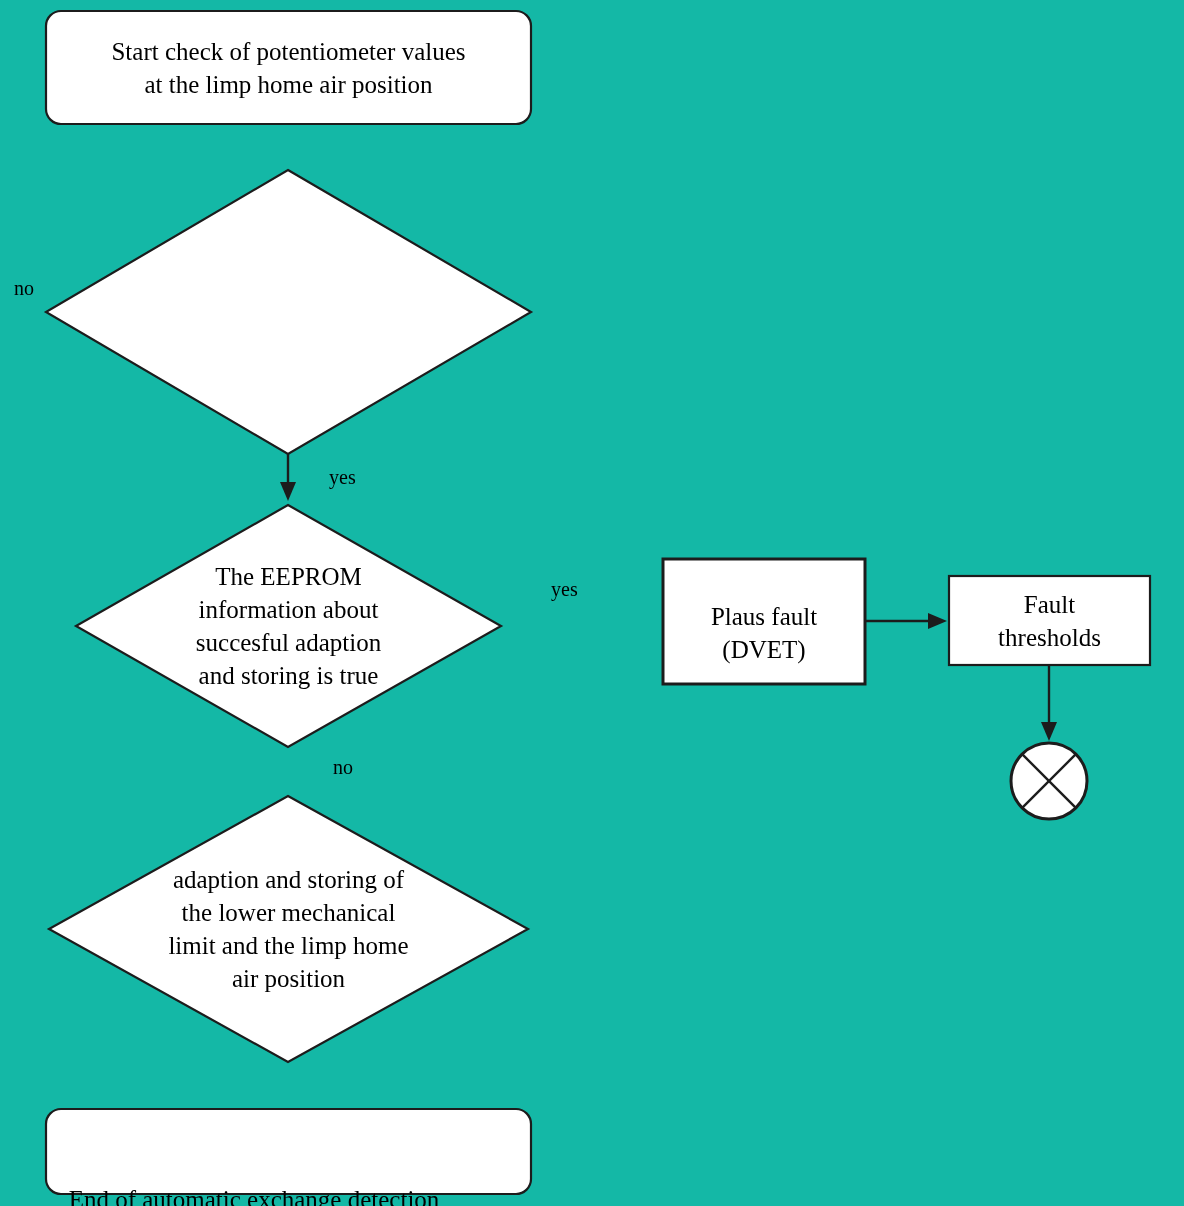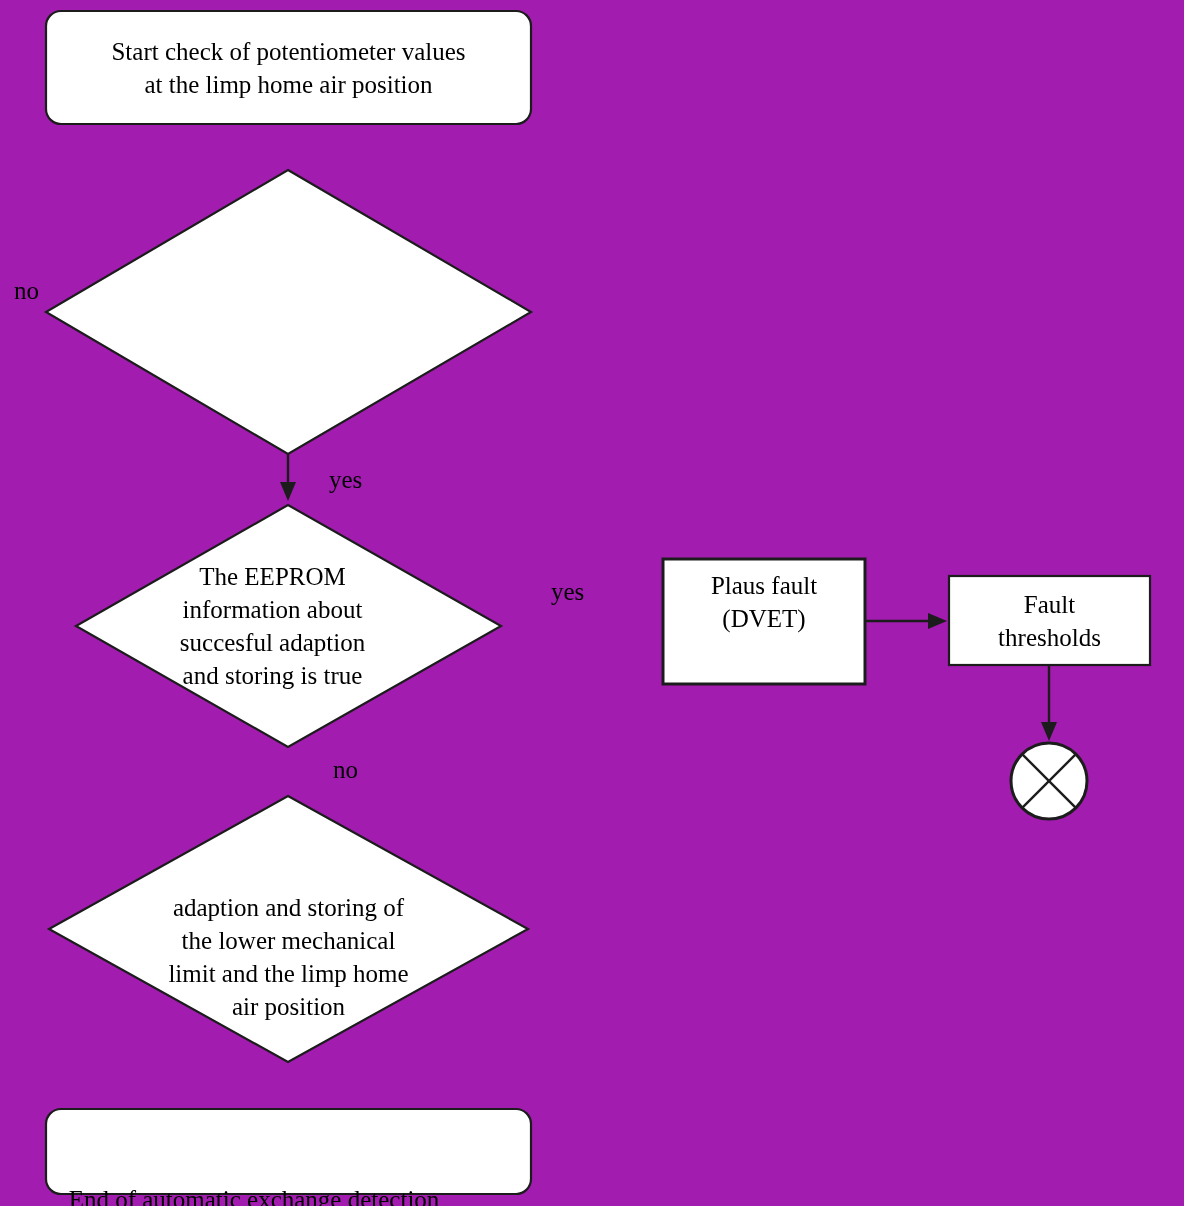--- a/index.html
+++ b/index.html
@@ -4,21 +4,21 @@
 <style>
   html, body {
     margin: 0;
     padding: 0;
     background: #ffffff;
   }
   .canvas {
     position: relative;
     width: 1184px;
     height: 1206px;
-    background: #a21caf;
+    background: #14b8a6;
     overflow: hidden;
     font-family: "Liberation Serif", "DejaVu Serif", serif;
     color: #000000;
   }
   .canvas svg {
     position: absolute;
     left: 0;
     top: 0;
   }
   .shape {
@@ -41,21 +41,21 @@
     display: flex;
     align-items: center;
     justify-content: center;
     text-align: center;
     white-space: pre-line;
     font-size: 25px;
     line-height: 1.32;
   }
   .edge-label {
     position: absolute;
-    font-size: 25px;
+    font-size: 20px;
     line-height: 1.1;
   }
 </style>
 </head>
 <body>
 
 <div class="canvas">
 
   <svg width="1184" height="1206" viewBox="0 0 1184 1206">
 
@@ -84,33 +84,33 @@
 
     <circle class="shape thick" cx="1049" cy="781" r="38"></circle>
     <line class="edge" x1="1022.4" y1="754.4" x2="1075.6" y2="807.6"></line>
     <line class="edge" x1="1075.6" y1="754.4" x2="1022.4" y2="807.6"></line>
   </svg>
 
   <div class="node-label" style="left:46px; top:11px; width:485px; height:113px;">Start check of potentiometer values
 at the limp home air position</div>
 
 
-  <div class="node-label" style="left:60px; top:505px; width:425px; height:242px;">The EEPROM
+  <div class="node-label" style="left:76px; top:505px; width:425px; height:242px;">The EEPROM
 information about
 succesful adaption
 and storing is true</div>
 
-  <div class="node-label" style="left:49px; top:824px; width:479px; height:266px;">adaption and storing of
+  <div class="node-label" style="left:49px; top:796px; width:479px; height:266px;">adaption and storing of
 the lower mechanical
 limit and the limp home
 air position</div>
 
   <div class="node-label" style="left:42px; top:1109px; width:424px; height:85px;margin-top:48px;">End of automatic exchange detection</div>
 
-  <div class="node-label" style="left:663px; top:539px; width:202px; height:125px;">Plaus fault
+  <div class="node-label" style="left:663px; top:570px; width:202px; height:125px;">Plaus fault
 (DVET)</div>
 
   <div class="node-label" style="left:949px; top:576px; width:201px; height:89px;">Fault
 thresholds</div>
 
   <div class="edge-label" style="left:14px; top:277px;">no</div>
 
   <div class="edge-label" style="left:329px; top:466px;">yes</div>
 
   <div class="edge-label" style="left:551px; top:578px;">yes</div>

